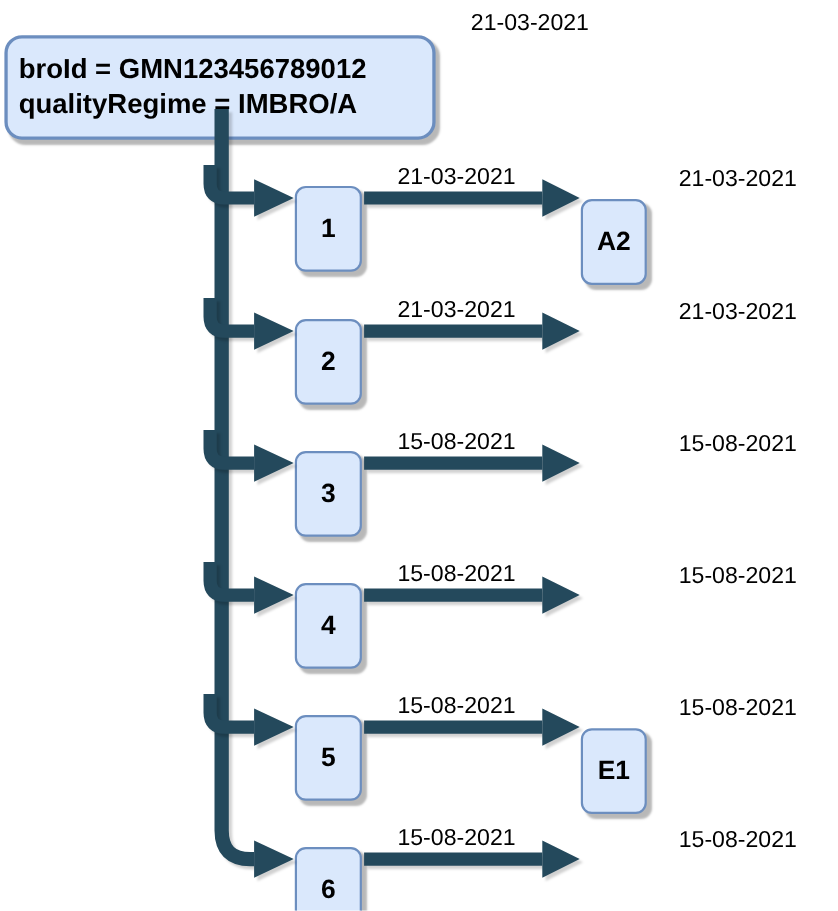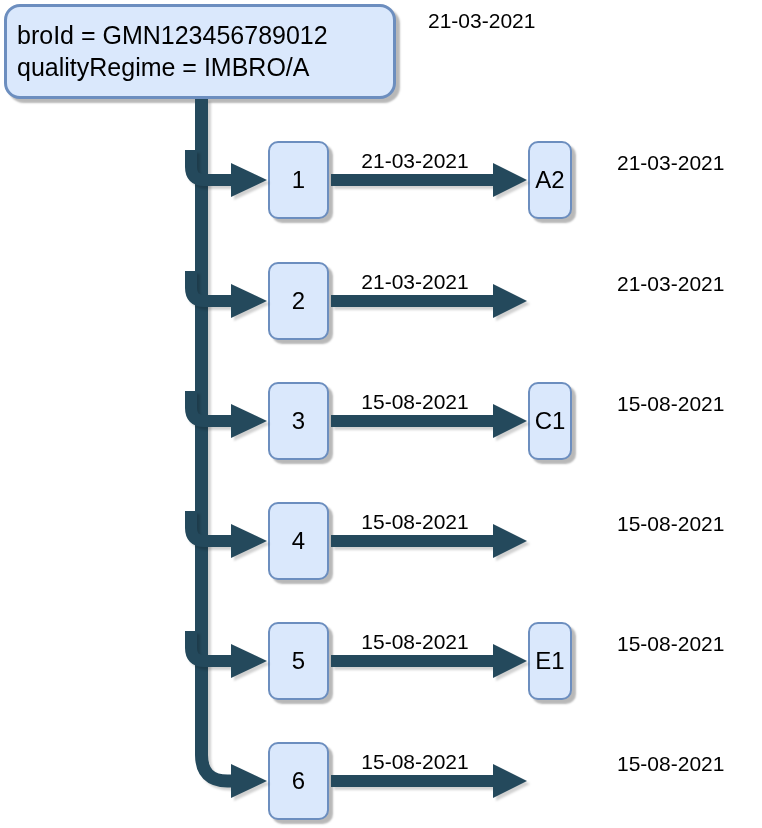--- a/index.html
+++ b/index.html
@@ -27,42 +27,43 @@
 
   .node {
     position: absolute;
     background: #dae8fc;
     border: 2px solid #6c8ebf;
     border-radius: 10px;
     box-shadow: 4px 4px 2px rgba(0,0,0,0.28);
     display: flex;
     align-items: center;
     justify-content: center;
-    font-weight: normal;
+    font-weight: bold;
     font-size: 24px;
     z-index: 1;
+    margin-top: 28px;
   }
 
   .root-node {
     left: 4px; top: 4px;
     width: 392px; height: 95px;
     border-width: 3px;
     border-radius: 16px;
     display: block;
     padding: 12px 6px 0 10px;
     font-size: 25px;
     line-height: 32px;
     white-space: nowrap;
     z-index: 1;
   }
 
   .row { position: absolute; left: 0; width: 762px; height: 78px; }
 
   .num-node  { left: 268px; top: 0; width: 61px; height: 78px; }
-  .code-node { left: 528px; top: 0; width: 44px; height: 78px; }
+  .code-node { left: 528px; top: 12px; width: 60px; height: 78px; }
 
   .edge-date-label {
     position: absolute;
     left: 330px; top: 8px;
     width: 170px;
     text-align: center;
     font-size: 21px;
     z-index: 3;
   }
   .right-date-label {
@@ -149,23 +150,20 @@
     </div>
     <div class="edge-date-label">21-03-2021</div>
     <div class="right-date-label">21-03-2021</div>
   </div>
 
   <div class="row" style="top:382px">
     <div class="node num-node">
       <span>3</span>
     </div>
     <div class="edge-date-label">15-08-2021</div>
-    <div class="node code-node">
-      <span>C1</span>
-    </div>
     <div class="right-date-label">15-08-2021</div>
   </div>
 
   <div class="row" style="top:502px">
     <div class="node num-node">
       <span>4</span>
     </div>
     <div class="edge-date-label">15-08-2021</div>
     <div class="right-date-label">15-08-2021</div>
   </div>

